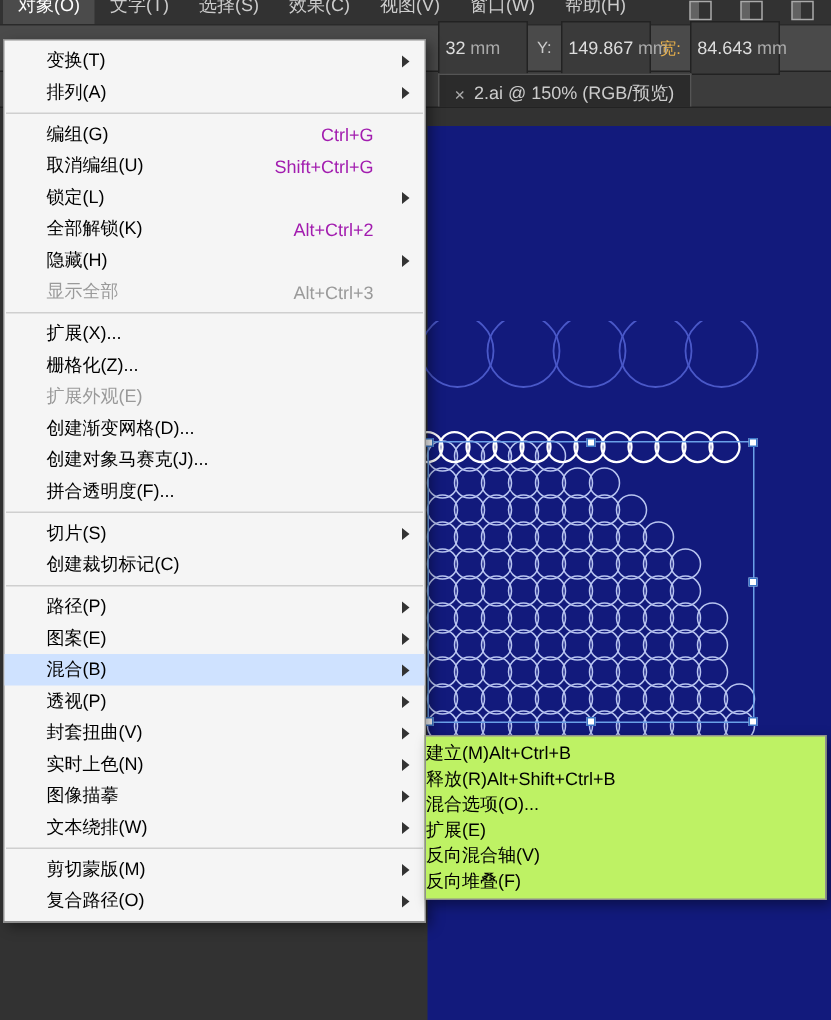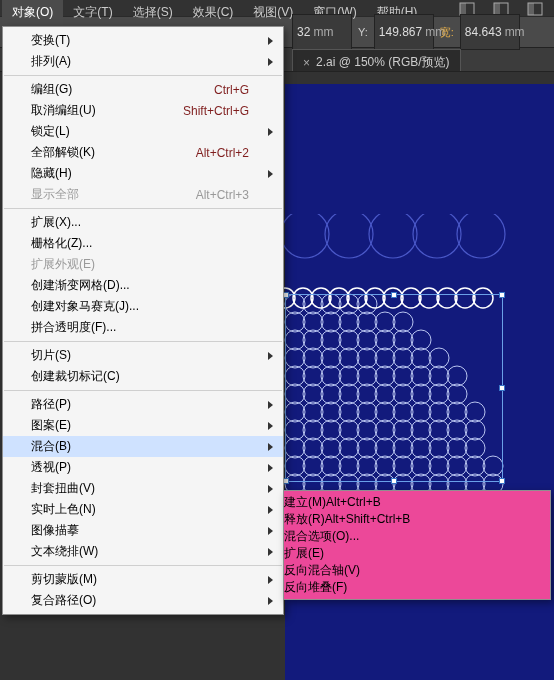--- a/index.html
+++ b/index.html
@@ -1,42 +1,42 @@
 <!DOCTYPE html>
 <html><head>
 <meta charset="utf-8">
 <style>
 *{margin:0;padding:0;box-sizing:border-box;font-family:"Microsoft YaHei",sans-serif;font-size:12px;user-select:none}
 body{width:554px;height:680px;background:#323232;overflow:hidden;position:relative}
-.menubar{height:16px;background:#323232;display:flex;align-items:flex-start;padding:0 2px}
+.menubar{height:16px;background:#323232;display:flex;align-items:flex-end;padding:0 2px}
 .menubar .mi{color:#ccc;padding:4px 10px;cursor:default}
 .menubar .mi[data-sel="1"]{background:#4b4b4b;color:#fff}
 .menubar .spacer{flex:1}
 .tb-icon{width:22px;height:18px;margin:0 6px;display:flex;align-items:center;justify-content:center}
 .options{height:32px;background:#4a4a4a;display:flex;align-items:center;gap:4px;padding-left:292px;border-top:1px solid #2a2a2a;border-bottom:1px solid #222}
 .lbl{color:#e8b04a;font-size:11px;padding:0 2px}
 .lblx{color:#ccc;font-size:11px;padding:0 2px}
 .numbox{background:#3a3a3a;color:#ddd;border:1px solid #222;height:36px;width:60px;padding:0 4px;display:flex;align-items:center;font-size:11px}
 .mm{color:#aaa;font-size:12px}
 .tabs{height:24px;background:#3c3c3c;display:flex;align-items:flex-end;padding-left:292px;border-bottom:1px solid #222}
 .tab{background:#2b2b2b;color:#ccc;height:22px;padding:4px 10px 0;border-top:1px solid #555;border-left:1px solid #555;border-right:1px solid #555;margin-right:2px;display:flex;align-items:center;gap:6px;font-size:11px}
 .tab .x{color:#aaa}
 .canvas{position:absolute;left:285px;top:84px;right:0;bottom:0;background:#121a7c}
 .sel{position:absolute;left:0;top:210px;width:218px;height:188px;border:1px solid #6aa0e8}
 .handle{position:absolute;width:6px;height:6px;background:#fff;border:1px solid #3a76c8}
 .canvas svg{position:absolute;left:-40px;top:130px}
 .menu{position:absolute;left:2px;top:26px;width:282px;background:#f5f5f5;border:1px solid #8f8f8f;box-shadow:3px 3px 8px rgba(0,0,0,.4);padding:3px 0}
 .menu .row{display:flex;align-items:center;height:21px;padding:0 22px 0 28px;color:#000;position:relative}
 .menu .row[data-dis="1"]{color:#9a9a9a}
 .menu .row[data-hov="1"]{background:#cfe2ff}
-.menu .row .sc{position:absolute;right:34px;color:#7f1d1d}
+.menu .row .sc{position:absolute;right:34px;color:#a21caf}
 .menu .row[data-dis="1"] .sc{color:#9a9a9a}
 .menu .row .arr{position:absolute;right:10px;width:0;height:0;border-left:5px solid #333;border-top:4px solid transparent;border-bottom:4px solid transparent}
 .menu .sep{height:1px;margin:3px 1px;background:#cfcfcf}
-.submenu{position:absolute;left:283px;top:490px;width:268px;background:#ec4899;border:1px solid #8f8f8f;box-shadow:3px 3px 8px rgba(0,0,0,.4);padding:3px 0}
+.submenu{position:absolute;left:283px;top:490px;width:268px;background:#bef264;border:1px solid #8f8f8f;box-shadow:3px 3px 8px rgba(0,0,0,.4);padding:3px 0}
 </style>
 </head>
 <body>
 
 <div class="menubar">
     <div class="mi" data-sel="1">对象(O)</div>
     <div class="mi">文字(T)</div>
     <div class="mi">选择(S)</div>
     <div class="mi">效果(C)</div>
     <div class="mi">视图(V)</div>

